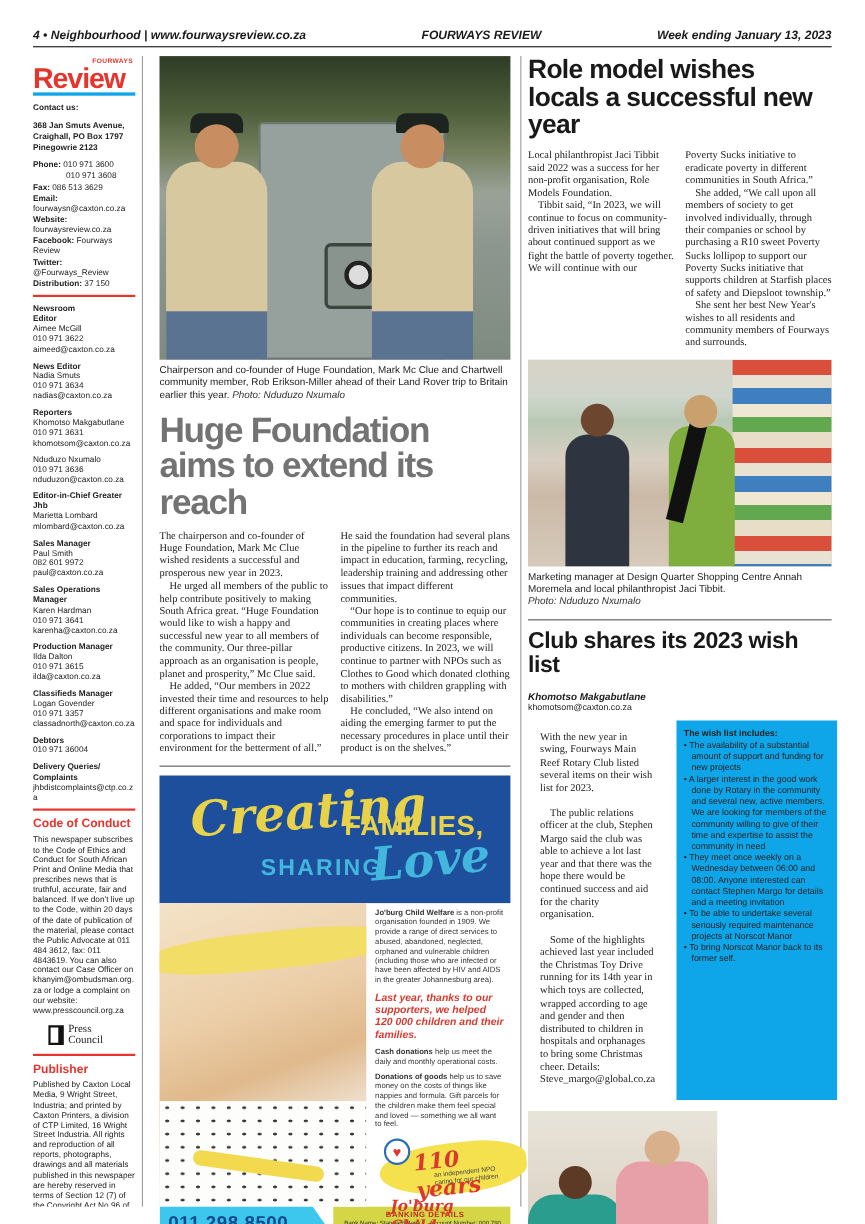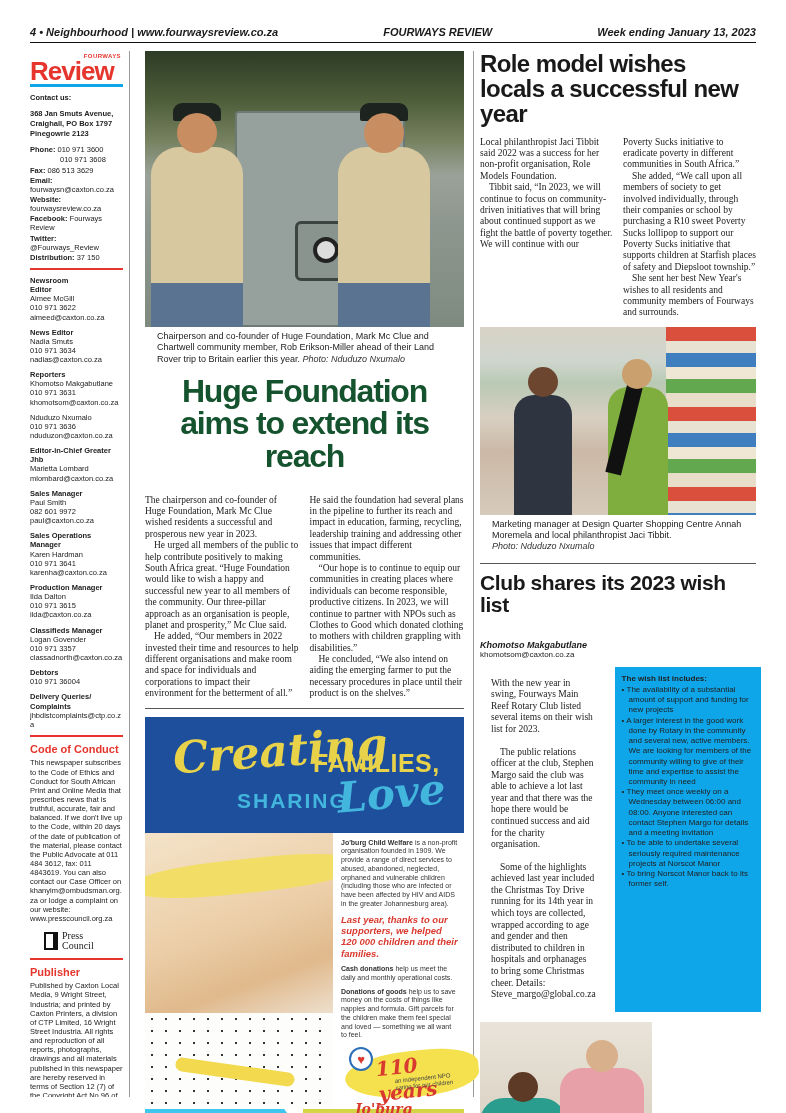--- a/index.html
+++ b/index.html
@@ -45,23 +45,23 @@
   .photo1 { height:276px;
     background:linear-gradient(180deg,#2e3b26 0%,#4e5e3a 18%,#75805e 32%,#9aa298 45%,#8e978f 62%,#7e8a80 100%); }
   .p1-truck { position:absolute; left:90px; top:60px; width:170px; height:216px; background:#96a09c; border:2px solid #6d7a74; border-radius:4px; }
   .p1-grille { position:absolute; left:150px; top:170px; width:60px; height:60px; background:#8a948e; border:3px solid #3c443f; border-radius:6px; }
   .p1-light { position:absolute; left:168px; top:186px; width:26px; height:26px; background:#ddd; border:4px solid #222; border-radius:50%; }
   .p1-man { position:absolute; bottom:0; width:92px; height:180px; background:#d8c8a0; border-radius:28px 28px 0 0; }
   .p1-man.l { left:6px; } .p1-man.r { right:34px; }
   .p1-head { position:absolute; top:-34px; left:26px; width:40px; height:40px; background:#c98d62; border-radius:50%; }
   .p1-cap { position:absolute; top:-44px; left:22px; width:48px; height:18px; background:#1d2420; border-radius:9px 9px 2px 2px; }
   .p1-jeans { position:absolute; bottom:0; width:100%; height:44px; background:#5a7391; }
-  .caption { font-size:9px; line-height:1.25; color:#222; margin:4px 12px 10px; }
+  .caption { font-size:9px; line-height:1.25; color:#222; margin:4px 0 10px; }
   .credit { font-style:italic; color:#333; }
-  .headline-xl { font-size:32px; font-weight:bold; letter-spacing:-1.2px; line-height:1.02; color:#14532d; margin-bottom:22px;text-align:center; }
+  .headline-xl { font-size:32px; font-weight:bold; letter-spacing:-1.2px; line-height:1.02; color:#737373; margin-bottom:10px; }
   .cols { display:flex; gap:10px; font-family:"Liberation Serif", serif; font-size:9.5px; line-height:1.2; }
   .cols .col { flex:1; }
   .cols p { margin:0; }
   .cols p + p { text-indent:9px; }
   .divider { border-top:1px solid #555; margin:8px 0; }
 
   
   .ad { width:100%; }
   .ad-banner { background:#1d4f9c; height:116px; position:relative; overflow:hidden; }
   .ad-script1 { position:absolute; left:28px; top:8px; font-family:"DejaVu Serif", serif; font-style:italic; font-weight:bold; font-size:44px; color:#e8d24a; transform:rotate(-4deg); }
@@ -89,21 +89,21 @@
     clip-path:polygon(0 0,88% 0,100% 50%,88% 100%,0 100%); }
   .ad-phone { font-size:17px; font-weight:bold; letter-spacing:.5px; }
   .ad-strip-green { flex:1; background:#d4d645; padding:4px 4px 0 10px; }
   .ad-bank-head { text-align:center; color:#c22b20; font-weight:bold; font-size:7px; letter-spacing:.5px; margin-bottom:2px; }
   .ad-bank-cols { display:flex; gap:8px; font-size:5.6px; line-height:1.35; color:#333; }
   .ad-bank-cols div { white-space:pre-line; flex:1; }
 
   
   .rightcol { flex:1; min-width:0; }
   .headline-lg { font-size:24px; font-weight:bold; letter-spacing:-.6px; line-height:1.05; color:#191919; margin-bottom:10px; }
-  .headline-md { font-size:21px; font-weight:bold; letter-spacing:-.4px; line-height:1.05; color:#191919; margin:6px 0 24px; }
+  .headline-md { font-size:21px; font-weight:bold; letter-spacing:-.4px; line-height:1.05; color:#191919; margin:6px 0 12px; }
   .photo2 { height:188px; margin-top:8px;
     background:linear-gradient(180deg,#d8d2c6 0%,#cfd6cd 18%,#b9c9b4 30%,#d8cfc2 48%,#cbb9a6 66%,#d6cabb 100%); }
   .p2-woman { position:absolute; bottom:0; border-radius:20px 20px 0 0; }
   .p2-w1 { left:34px; width:58px; height:120px; background:#2e3440; }
   .p2-w2 { left:128px; width:60px; height:128px; background:#7fae3f; }
   .p2-sash { position:absolute; left:136px; bottom:40px; width:16px; height:90px; background:#111; transform:rotate(14deg); }
   .p2-head1 { position:absolute; left:48px; bottom:118px; width:30px; height:30px; background:#6d4630; border-radius:50%; }
   .p2-head2 { position:absolute; left:142px; bottom:126px; width:30px; height:30px; background:#caa06e; border-radius:50%; }
   .p2-goods { position:absolute; right:0; bottom:0; width:90px; height:100%;
      background:repeating-linear-gradient(180deg,#d94f3c 0 14px,#e8e2d2 14px 26px,#3f7fbf 26px 40px,#efe7d4 40px 52px,#62a84e 52px 66px,#e8ddc8 66px 80px); }

